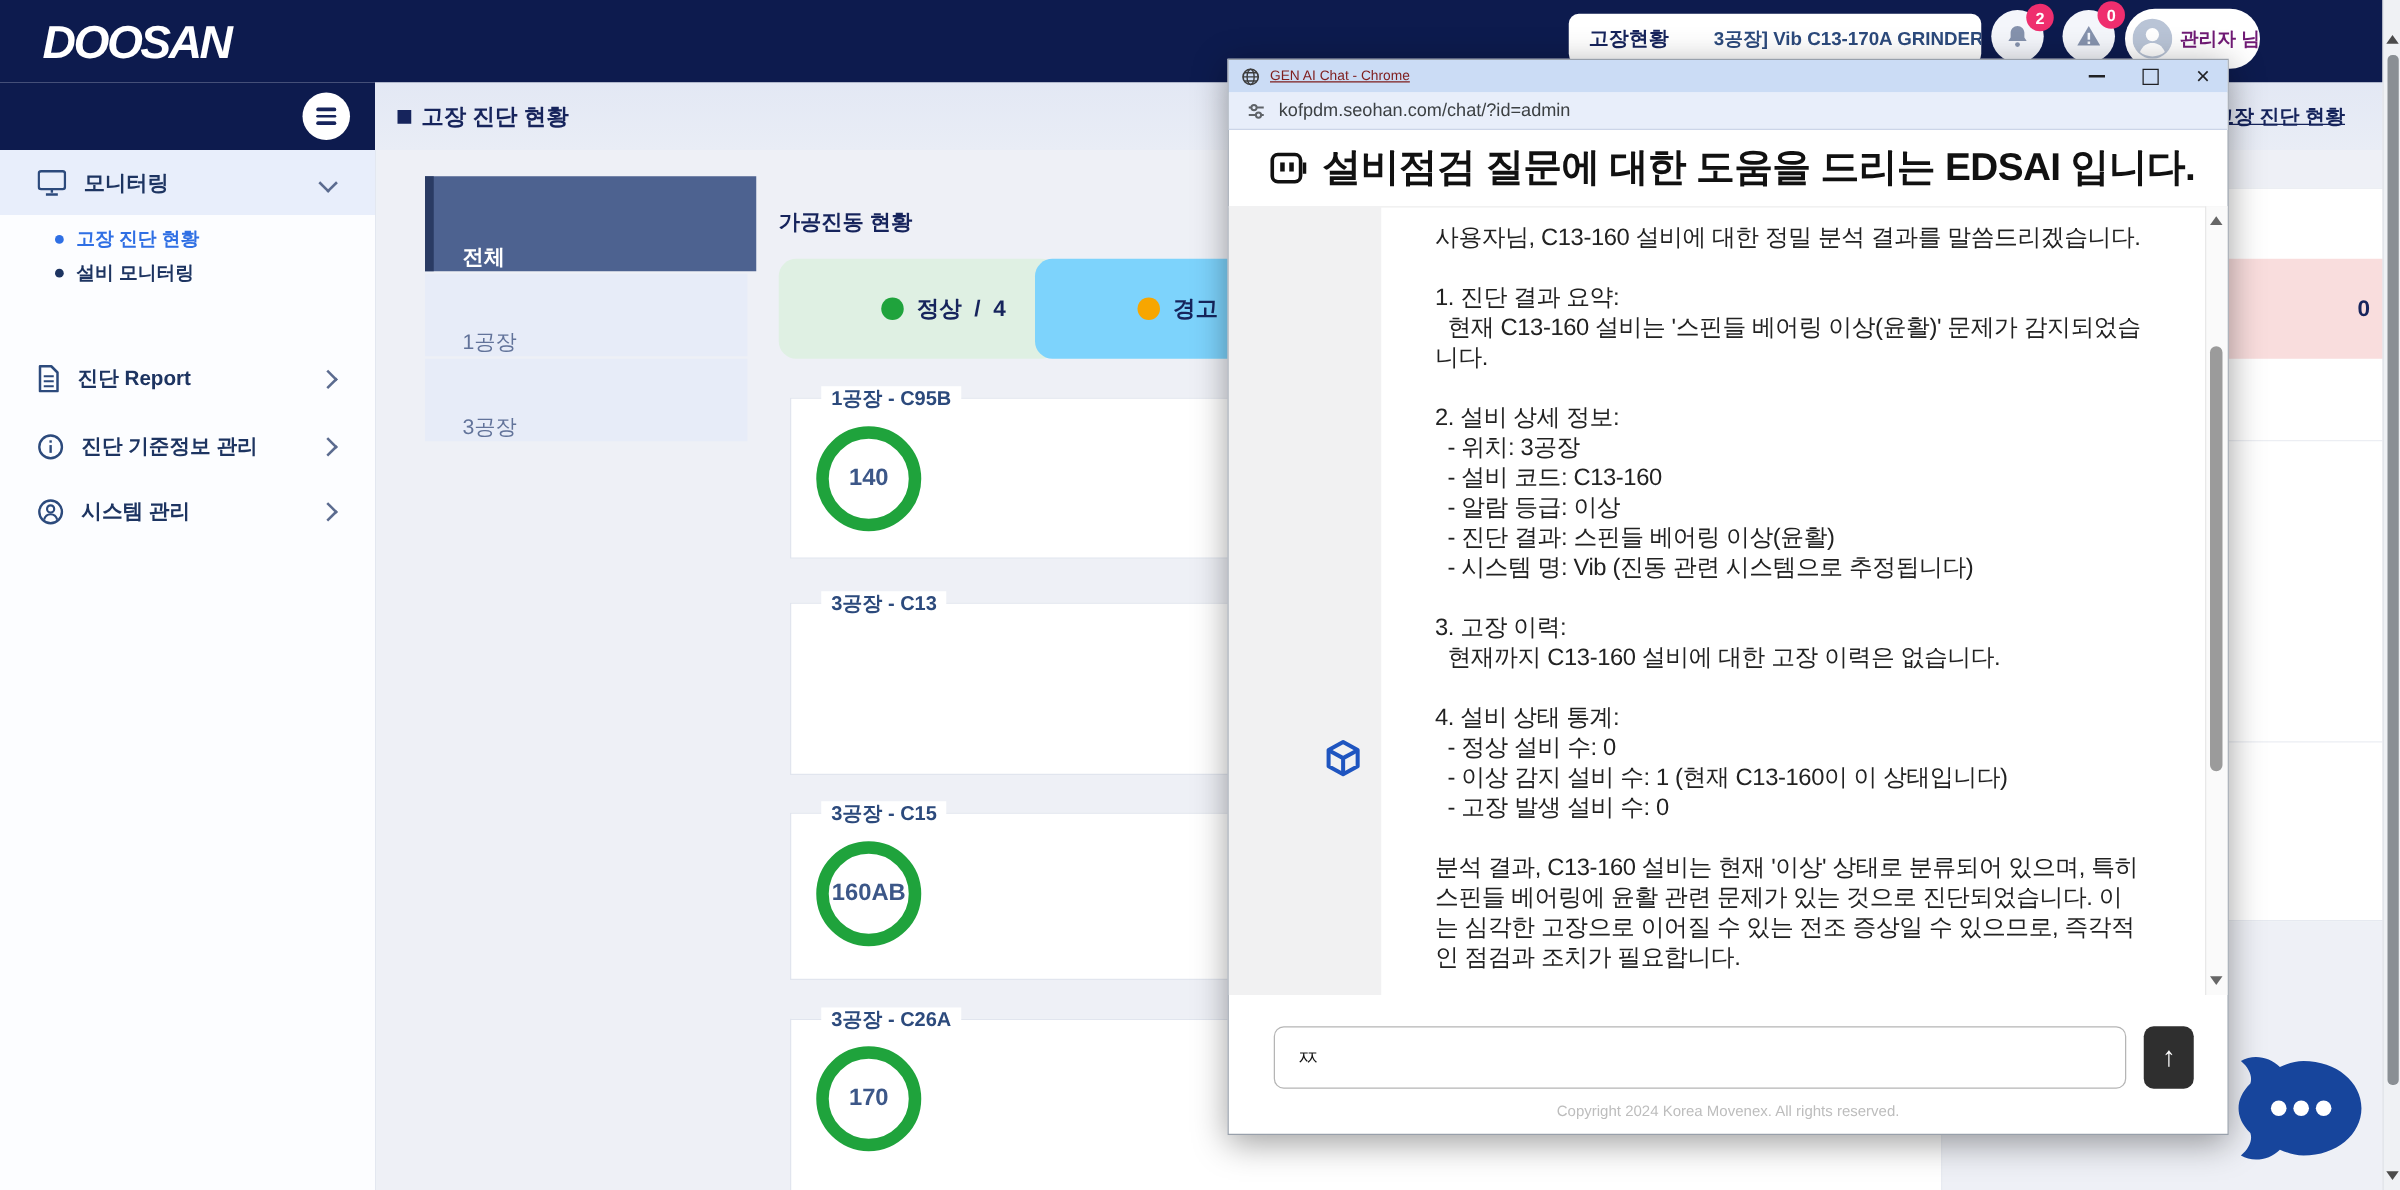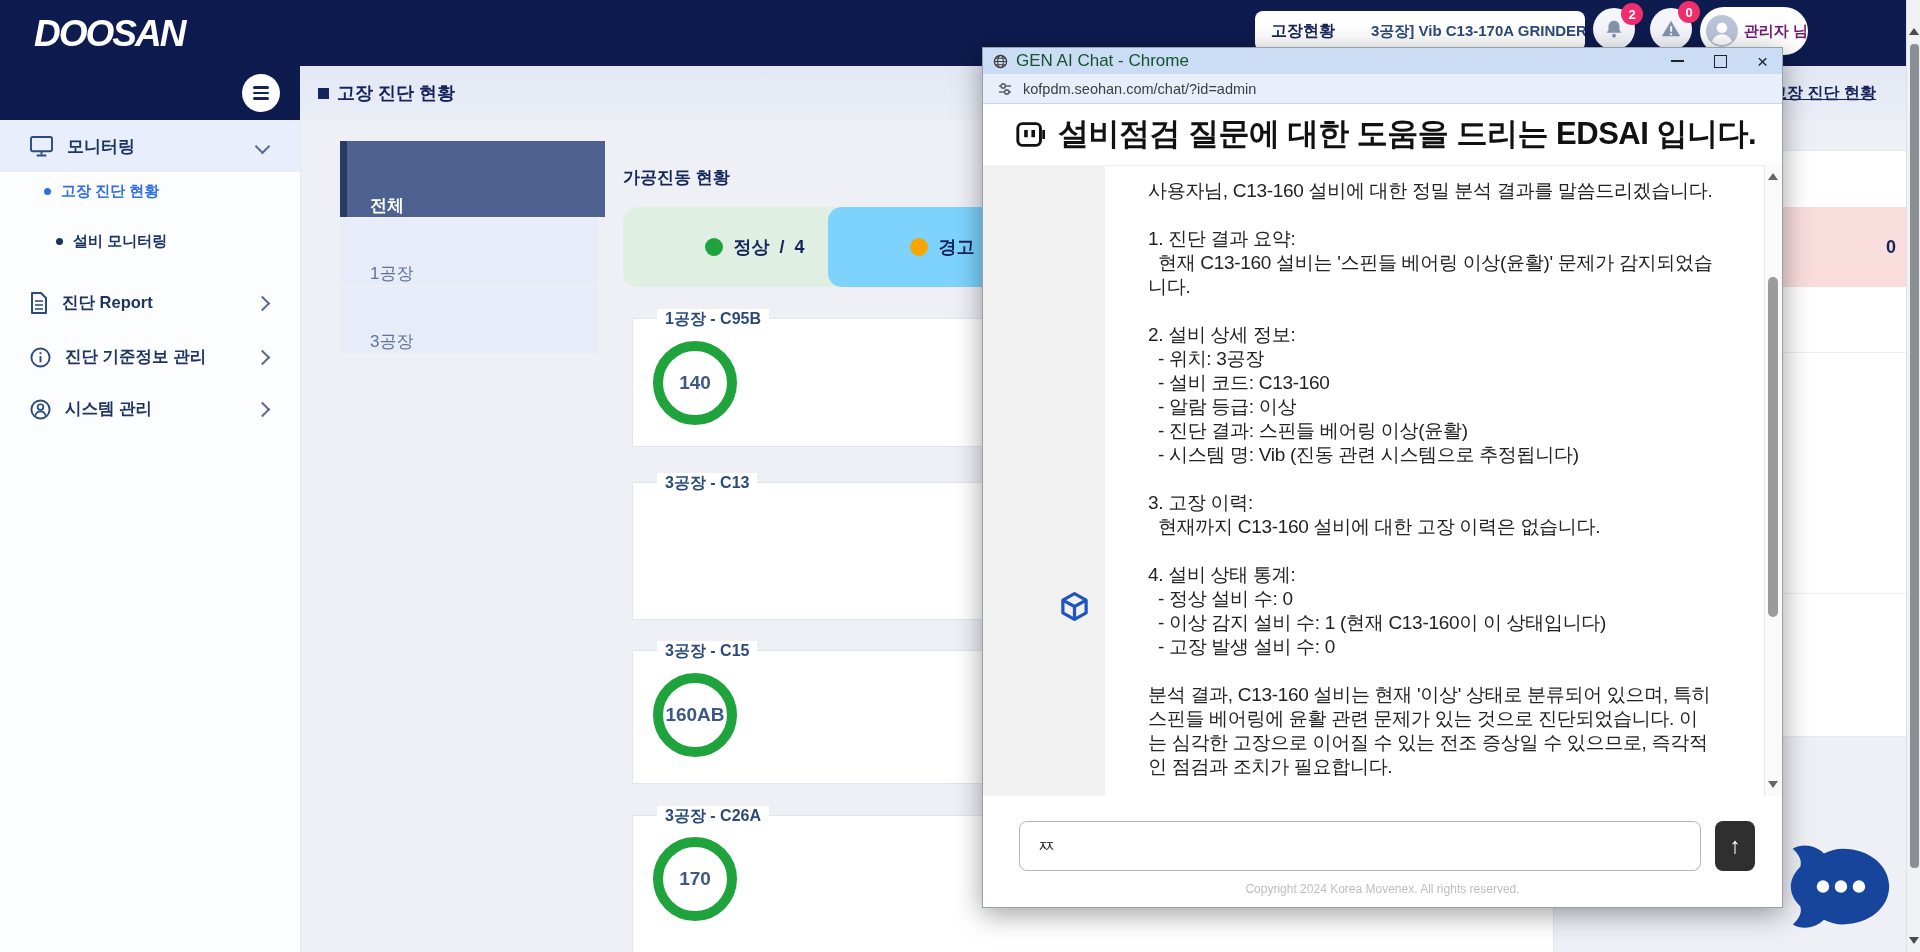--- a/index.html
+++ b/index.html
@@ -55,21 +55,21 @@
   .gauge{width:64px;height:64px;border-radius:50%;display:flex;align-items:center;justify-content:center;color:#3c5788;font-weight:bold;font-size:19px;}
   .gauge.green{border:10px solid #1fa33c;}
   .gauge.orange{border:10px solid #f7a600;}
   
   #right-panel{left:1762px;top:150px;width:144px;height:585px;background:#fff;border:1px solid #e6e9f0;}
   .faint-line{position:absolute;left:1762px;width:144px;height:1px;background:#eceef3;}
   #pink-card{left:1700px;background:#f9dddd;width:156px;justify-content:flex-end;padding-right:38px;}
   
   #popup{left:982px;top:47px;width:801px;height:861px;background:#fff;border:1px solid #98a0ab;box-shadow:0 6px 26px rgba(0,0,0,.38);box-sizing:border-box;}
   #win-titlebar{left:0;top:0;width:100%;height:26px;background:#cbdcf5;display:flex;align-items:center;}
-  #win-title{color:#14532d;font-size:17px;margin-left:8px;}
+  #win-title{color:#7f1d1d;font-size:11px;margin-left:8px;text-decoration:underline;}
   .win-btns{position:absolute;right:14px;top:0;height:26px;display:flex;align-items:center;gap:30px;}
   .wbtn{color:#202124;font-size:15px;line-height:1;}
   .wbtn .box{display:block;width:11px;height:11px;border:1.4px solid #202124;}
   .wbtn .min{display:block;width:13px;height:2px;background:#202124;}
   #url-bar{left:0;top:26px;width:100%;height:29px;background:#e8eefa;border-bottom:1px solid #ccd5e8;display:flex;align-items:center;}
   #url-text{color:#3c4043;font-size:14.5px;margin-left:10px;}
   #chat-header{left:0;top:55px;width:100%;height:62px;display:flex;align-items:center;border-bottom:1px solid #ededed;}
   #chat-header .ht{color:#111;font-weight:800;font-size:31px;margin-left:12px;letter-spacing:-0.5px;}
   #chat-body{left:0;top:117px;width:100%;height:631px;display:flex;}
   #gray-col{width:122px;background:#f1f1f2;position:relative;flex:none;}
@@ -149,21 +149,21 @@
             <path d="M12 16 v3 M7 20.5 h10" stroke="#2c4a7c" stroke-width="2" fill="none"></path>
           </svg>
       </span>
       <span class="lab">모니터링</span>
       <span class="chev down"></span>
     </div>
     <div class="side-sub" style="top:50px;">
       <span class="dot-b" style="background:#2f6fe4;"></span>
       <span class="lab" style="color:#2f6fe4;">고장 진단 현황</span>
     </div>
-    <div class="side-sub" style="top:100px;margin-left:12px;">
+    <div class="side-sub" style="top:77px;">
       <span class="dot-b" style="background:#1d3461;"></span>
       <span class="lab" style="color:#1d3461;">설비 모니터링</span>
     </div>
     <div class="side-row" style="top:211px;">
       <span class="ic">
         <svg viewBox="0 0 22 22" width="21" height="21">
             <circle cx="11" cy="11" r="9.5" fill="none" stroke="#2c4a7c" stroke-width="2"></circle>
             <rect x="10" y="9.5" width="2" height="6.5" fill="#2c4a7c"></rect>
             <rect x="10" y="5.5" width="2" height="2" fill="#2c4a7c"></rect>
           </svg>

